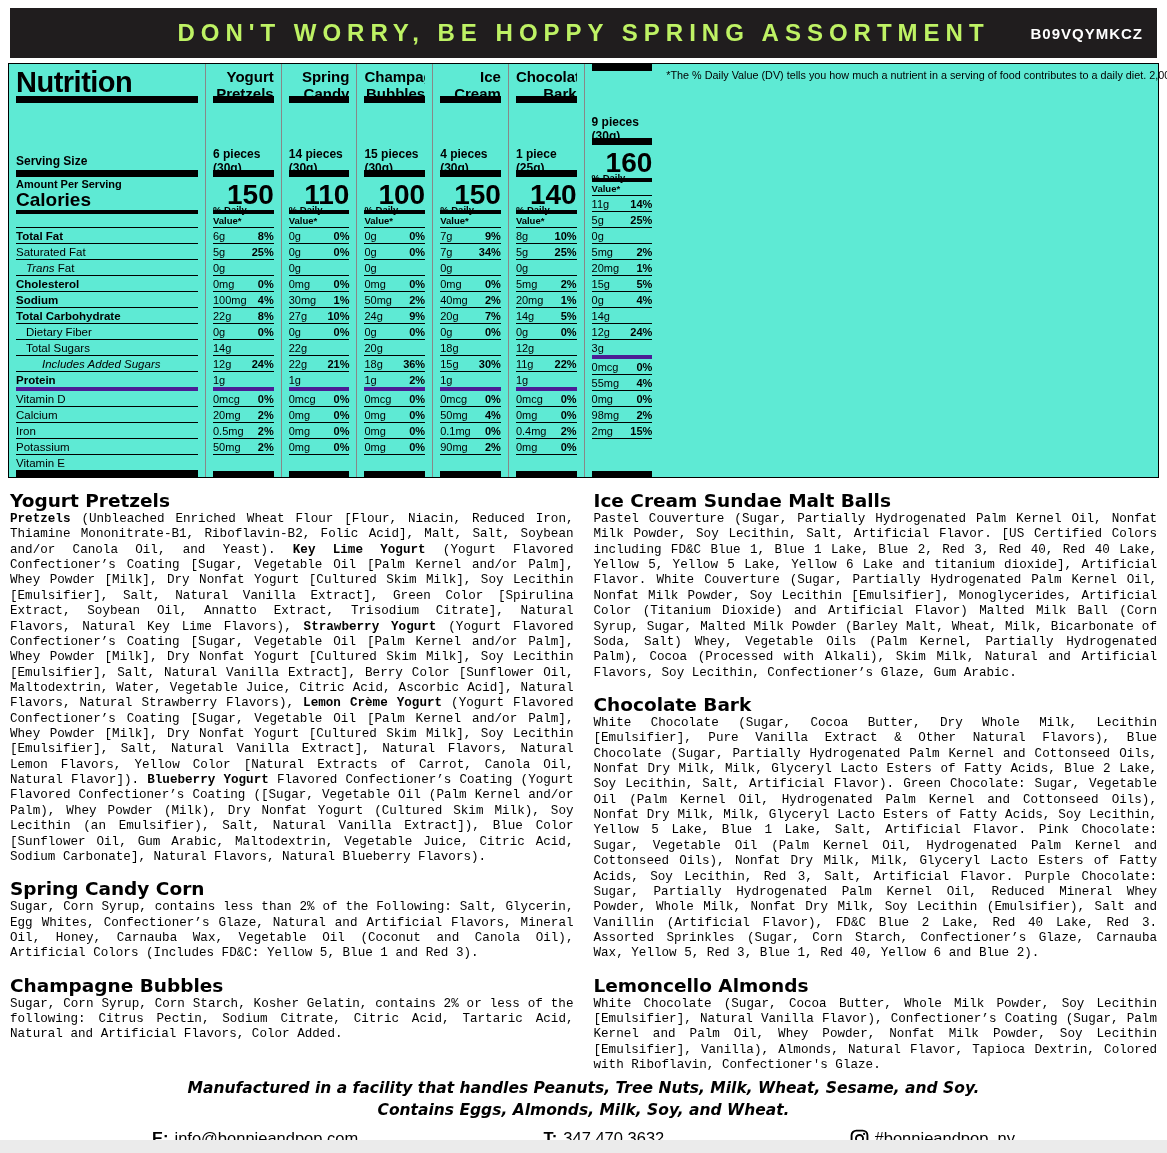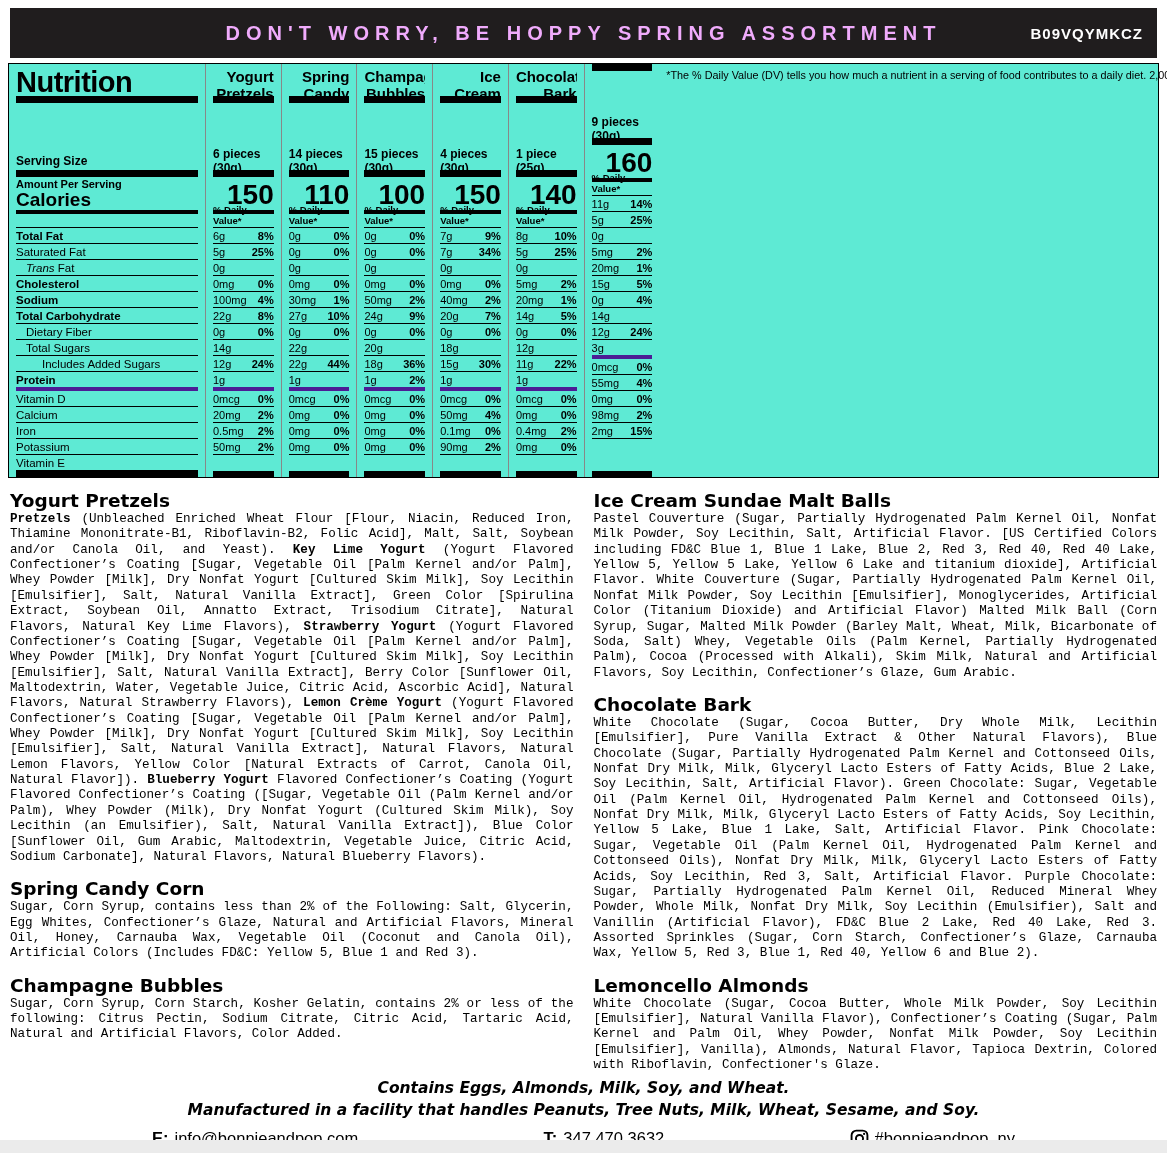--- a/index.html
+++ b/index.html
@@ -2,21 +2,21 @@
 <html><head>
 <meta charset="utf-8">
 <style>
   html,body{margin:0;padding:0;background:#fff;}
   .page{position:relative;width:1167px;height:1153px;background:#fff;overflow:hidden;
         font-family:"Liberation Sans",sans-serif;color:#000;}
 
   
   .topbar{position:absolute;left:10px;right:10px;top:8px;height:50px;background:#201d1e;
           display:flex;align-items:center;justify-content:center;}
-  .topbar-title{color:#f0abfc;font-weight:bold;font-size:20px;letter-spacing:6px;white-space:nowrap;}
+  .topbar-title{color:#bef264;font-weight:bold;font-size:24px;letter-spacing:6px;white-space:nowrap;}
   .topbar-asin{position:absolute;right:14px;top:0;bottom:0;display:flex;align-items:center;
                color:#fff;font-weight:bold;font-size:15px;letter-spacing:1px;}
 
   
   .nft{position:absolute;left:8px;right:8px;top:63px;height:415px;border:1.5px solid #000;
        display:flex;flex-direction:row;box-sizing:border-box;background:#5eead4;}
   .nft-cols{display:flex;flex:1;min-height:0;}
   .nft-col{display:flex;flex-direction:column;padding:0 7px;border-left:1px solid #888;min-width:0;}
   .nft-col.labels{border-left:none;width:182px;flex:none;}
   .nft-col.product{flex:1;}
@@ -37,21 +37,21 @@
   .calblock .calnum{margin-left:auto;align-self:flex-end;font-size:28px;font-weight:bold;line-height:.95;}
   .dvrow{height:14px;display:flex;align-items:flex-end;justify-content:flex-end;
          font-size:9.5px;font-weight:bold;border-bottom:1px solid #000;flex:none;box-sizing:border-box;padding-bottom:1px;}
   .nrow{height:16px;display:flex;align-items:flex-end;justify-content:space-between;
         font-size:11px;border-bottom:1px solid #000;flex:none;box-sizing:border-box;padding-bottom:1px;}
   .nrow.thickafter{border-bottom:4px solid #4c1d95;height:19px;}
   .nrow.noline{border-bottom:none;}
   .nrow .lbl{font-size:11.5px;white-space:nowrap;}
   .nrow .lbl.bold{font-weight:bold;}
   .nrow .lbl.ind1{padding-left:10px;}
-  .nrow .lbl.ind2{padding-left:26px;}
+  .nrow .lbl.ind2{padding-left:26px;font-style:italic;}
   .nrow .amt{white-space:nowrap;}
   .nrow .dv{font-weight:bold;white-space:nowrap;}
   .nft-footnote{flex:none;padding:5px 7px 4px;font-size:10.8px;}
 
   
   .ingredients{position:absolute;left:10px;right:10px;top:490px;display:flex;gap:20px;}
   .ing-col{flex:1;min-width:0;}
   .ing-col h3{margin:0 0 1px 0;font-family:"DejaVu Sans",sans-serif;font-size:18.5px;font-weight:bold;}
   .ing-col p{margin:0 0 13px 0;font-family:Liberation Mono, monospace;font-size:12.6px;
              line-height:1.22;text-align:justify;}
@@ -266,21 +266,21 @@
           <div class="nrow">
             <span class="amt">0g</span>
             <span class="dv">0%</span>
           </div>
           <div class="nrow">
             <span class="amt">22g</span>
             <span class="dv"></span>
           </div>
           <div class="nrow">
             <span class="amt">22g</span>
-            <span class="dv">44%</span>
+            <span class="dv">21%</span>
           </div>
           <div class="nrow thickafter">
             <span class="amt">1g</span>
             <span class="dv"></span>
           </div>
           <div class="nrow">
             <span class="amt">0mcg</span>
             <span class="dv">0%</span>
           </div>
           <div class="nrow">
@@ -630,22 +630,22 @@
         <h3>Ice Cream Sundae Malt Balls</h3>
         <p>Pastel Couverture (Sugar, Partially Hydrogenated Palm Kernel Oil, Nonfat Milk Powder, Soy Lecithin, Salt, Artificial Flavor. [US Certified Colors including FD&amp;C Blue 1, Blue 1 Lake, Blue 2, Red 3, Red 40, Red 40 Lake, Yellow 5, Yellow 5 Lake, Yellow 6 Lake and titanium dioxide], Artificial Flavor. White Couverture (Sugar, Partially Hydrogenated Palm Kernel Oil, Nonfat Milk Powder, Soy Lecithin [Emulsifier], Monoglycerides, Artificial Color (Titanium Dioxide) and Artificial Flavor) Malted Milk Ball (Corn Syrup, Sugar, Malted Milk Powder (Barley Malt, Wheat, Milk, Bicarbonate of Soda, Salt) Whey, Vegetable Oils (Palm Kernel, Partially Hydrogenated Palm), Cocoa (Processed with Alkali), Skim Milk, Natural and Artificial Flavors, Soy Lecithin, Confectioner’s Glaze, Gum Arabic.</p>
         <h3>Chocolate Bark</h3>
         <p>White Chocolate (Sugar, Cocoa Butter, Dry Whole Milk, Lecithin [Emulsifier], Pure Vanilla Extract &amp; Other Natural Flavors), Blue Chocolate (Sugar, Partially Hydrogenated Palm Kernel and Cottonseed Oils, Nonfat Dry Milk, Milk, Glyceryl Lacto Esters of Fatty Acids, Blue 2 Lake, Soy Lecithin, Salt, Artificial Flavor). Green Chocolate: Sugar, Vegetable Oil (Palm Kernel Oil, Hydrogenated Palm Kernel and Cottonseed Oils), Nonfat Dry Milk, Milk, Glyceryl Lacto Esters of Fatty Acids, Soy Lecithin, Yellow 5 Lake, Blue 1 Lake, Salt, Artificial Flavor. Pink Chocolate: Sugar, Vegetable Oil (Palm Kernel Oil, Hydrogenated Palm Kernel and Cottonseed Oils), Nonfat Dry Milk, Milk, Glyceryl Lacto Esters of Fatty Acids, Soy Lecithin, Red 3, Salt, Artificial Flavor. Purple Chocolate: Sugar, Partially Hydrogenated Palm Kernel Oil, Reduced Mineral Whey Powder, Whole Milk, Nonfat Dry Milk, Soy Lecithin (Emulsifier), Salt and Vanillin (Artificial Flavor), FD&amp;C Blue 2 Lake, Red 40 Lake, Red 3. Assorted Sprinkles (Sugar, Corn Starch, Confectioner’s Glaze, Carnauba Wax, Yellow 5, Red 3, Blue 1, Red 40, Yellow 6 and Blue 2).</p>
         <h3>Lemoncello Almonds</h3>
         <p>White Chocolate (Sugar, Cocoa Butter, Whole Milk Powder, Soy Lecithin [Emulsifier], Natural Vanilla Flavor), Confectioner’s Coating (Sugar, Palm Kernel and Palm Oil, Whey Powder, Nonfat Milk Powder, Soy Lecithin [Emulsifier], Vanilla), Almonds, Natural Flavor, Tapioca Dextrin, Colored with Riboflavin, Confectioner's Glaze.</p>
       </div>
   </div>
 
   <div class="footer">
+    <div class="allergen">Manufactured in a facility that handles Peanuts, Tree Nuts, Milk, Wheat, Sesame, and Soy.</div>
     <div class="allergen">Contains Eggs, Almonds, Milk, Soy, and Wheat.</div>
-    <div class="allergen">Manufactured in a facility that handles Peanuts, Tree Nuts, Milk, Wheat, Sesame, and Soy.</div>
     <div class="contacts">
       <span class="contact-item">
         <b>E:</b>
         <span>info@bonnieandpop.com</span>
       </span>
       <span class="contact-item">
         <b>T:</b>
         <span>347.470.3632</span>
       </span>
       <span class="contact-item">

